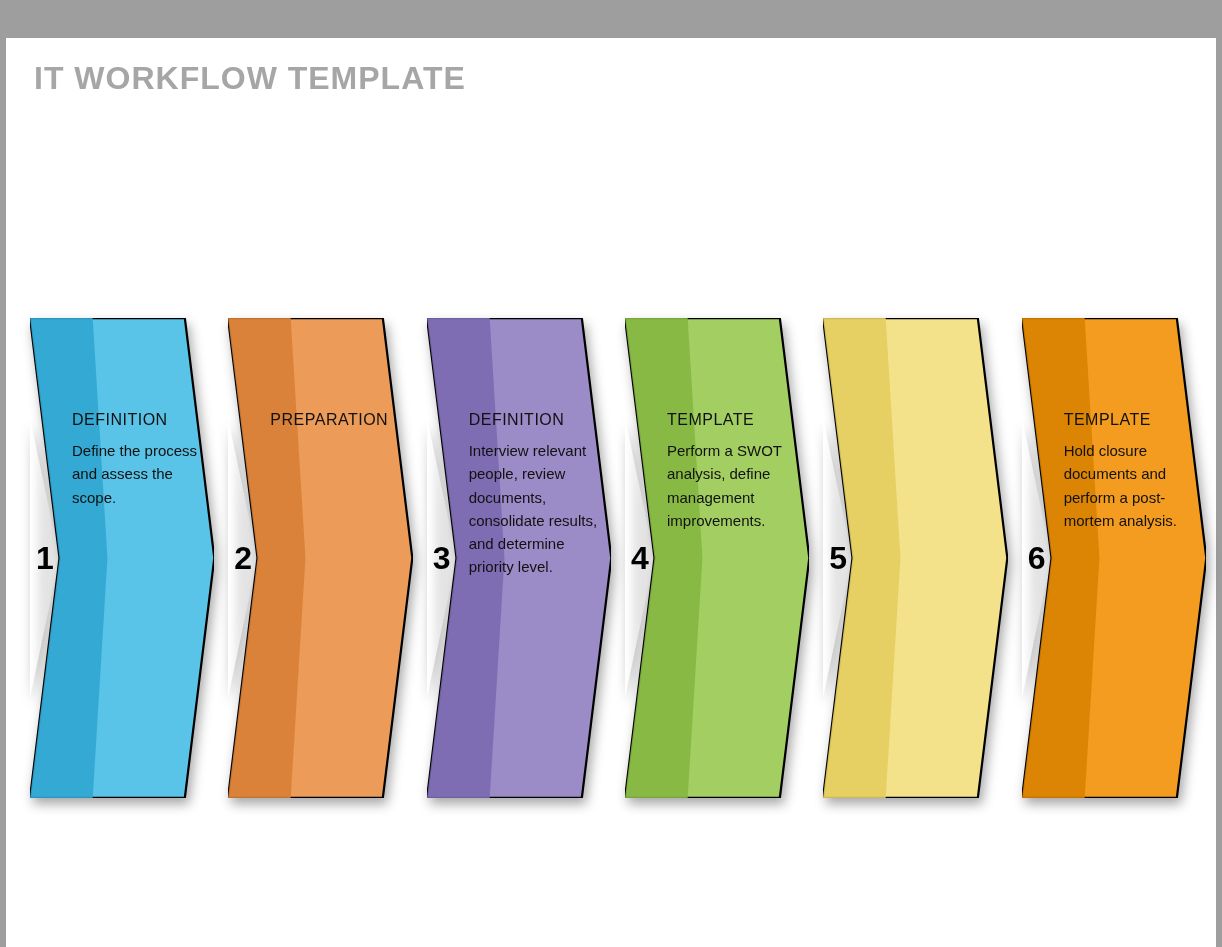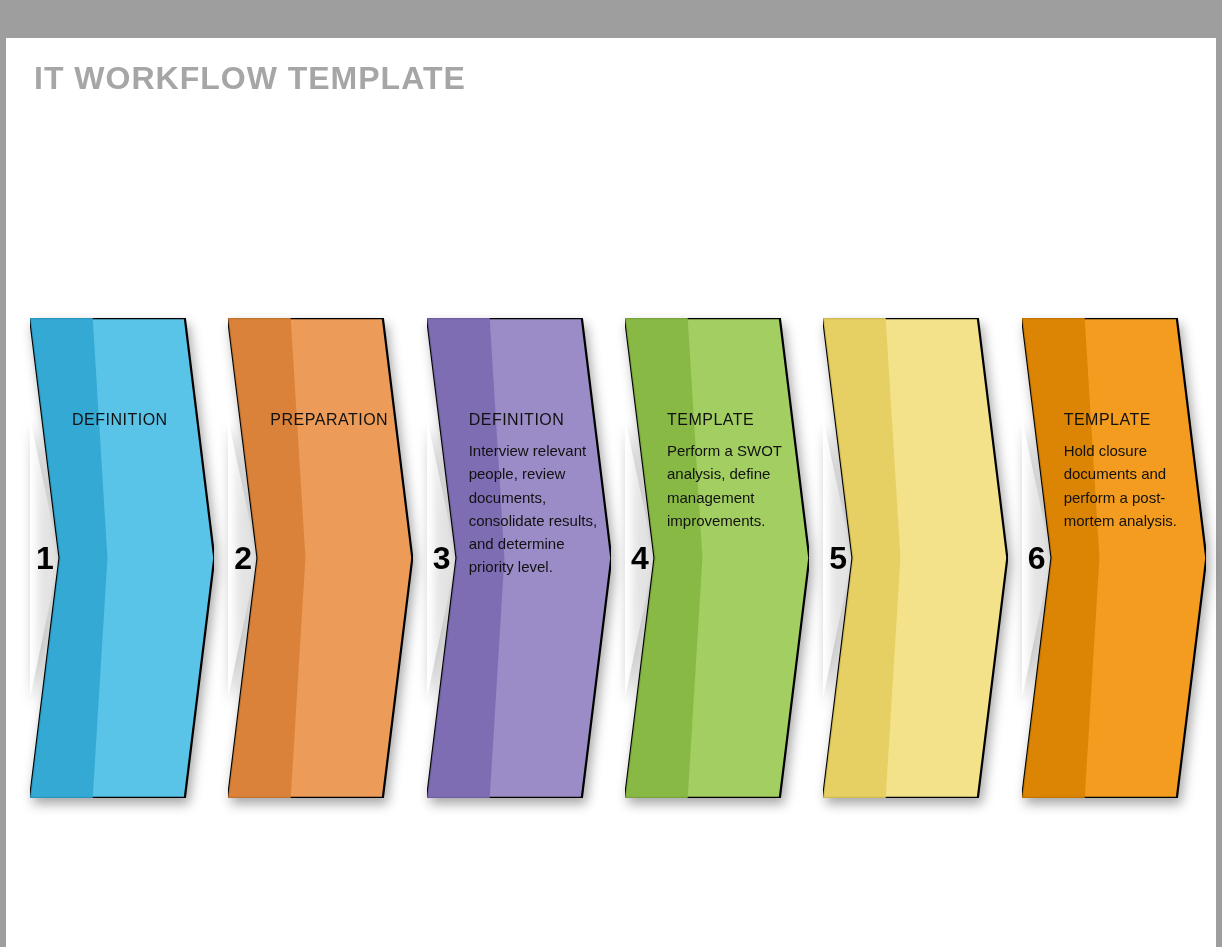--- a/index.html
+++ b/index.html
@@ -95,20 +95,21 @@
                 <stop offset="0" stop-color="#ffffff" stop-opacity="1"></stop>
                 <stop offset="1" stop-color="#ffffff" stop-opacity="0"></stop>
               </linearGradient>
             </defs>
             <polygon points="0,50 16,120 0,190" fill="url(#g59c3e8)"></polygon>
           </svg>
         </div>
         <div class="num">1</div>
         <div class="content">
           <div class="heading">DEFINITION</div>
+          <div class="desc">Define the process and assess the scope.</div>
         </div>
       </div>
       <div class="step">
         <div class="chevron">
           <svg viewBox="0 0 100 240" preserveAspectRatio="none">
             <polygon points="0,0 84,0 100,120 84,240 0,240 16,120" fill="#ed9b58" stroke="#000" stroke-width="1.2"></polygon>
             <polygon points="0,0 34,0 42,120 16,120" fill="#d77f36" opacity="0.9"></polygon>
             <polygon points="16,120 42,120 34,240 0,240" fill="#d77f36" opacity="0.9"></polygon>
             <defs>
               <linearGradient id="ged9b58" x1="0" y1="0" x2="1" y2="0">

